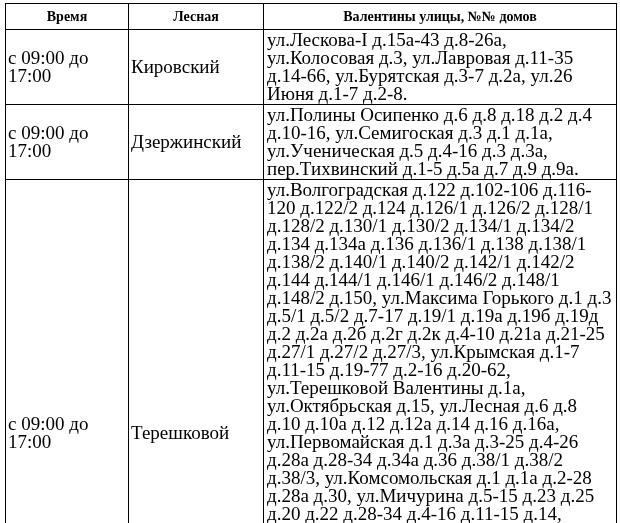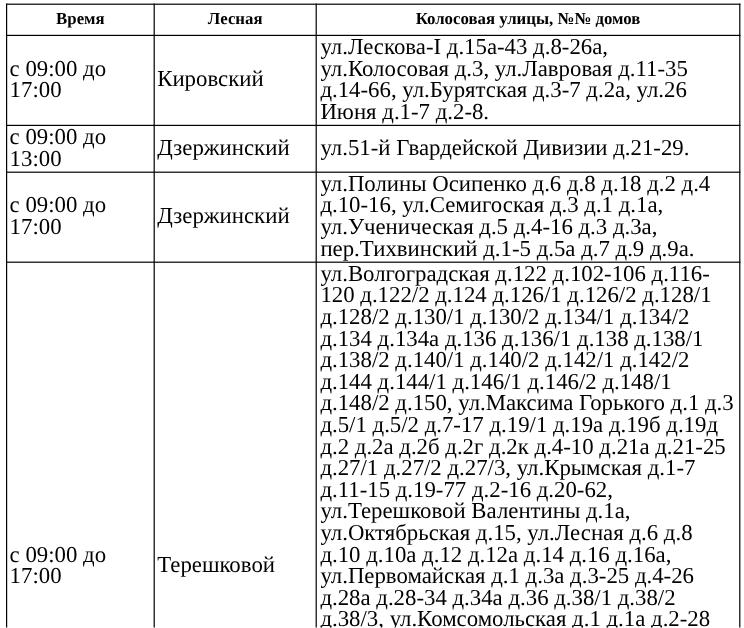--- a/index.html
+++ b/index.html
@@ -68,33 +68,28 @@
   <table class="schedule">
     <colgroup>
       <col class="c-time">
       <col class="c-district">
       <col class="c-streets">
     </colgroup>
     <thead>
       <tr>
         <th>Время</th>
         <th>Лесная</th>
-        <th>Колосовая улицы, №№ домов</th>
+        <th>Валентины улицы, №№ домов</th>
       </tr>
     </thead>
     <tbody>
       <tr class="row-0">
         <td class="time-cell">с 09:00 до 17:00</td>
         <td class="district-cell">Кировский</td>
         <td class="streets-cell">ул.Лескова-I д.15а-43 д.8-26а, ул.Колосовая д.3, ул.Лавровая д.11-35 д.14-66, ул.Бурятская д.3-7 д.2а, ул.26 Июня д.1-7 д.2-8.</td>
-      </tr>
-      <tr class="row-1">
-        <td class="time-cell">с 09:00 до 13:00</td>
-        <td class="district-cell">Дзержинский</td>
-        <td class="streets-cell">ул.51-й Гвардейской Дивизии д.21-29.</td>
       </tr>
       <tr class="row-2">
         <td class="time-cell">с 09:00 до 17:00</td>
         <td class="district-cell">Дзержинский</td>
         <td class="streets-cell">ул.Полины Осипенко д.6 д.8 д.18 д.2 д.4 д.10-16, ул.Семигоская д.3 д.1 д.1а, ул.Ученическая д.5 д.4-16 д.3 д.3а, пер.Тихвинский д.1-5 д.5а д.7 д.9 д.9а.</td>
       </tr>
       <tr class="row-3">
         <td class="time-cell">с 09:00 до 17:00</td>
         <td class="district-cell">Терешковой</td>
         <td class="streets-cell">ул.Волгоградская д.122 д.102-106 д.116-120 д.122/2 д.124 д.126/1 д.126/2 д.128/1 д.128/2 д.130/1 д.130/2 д.134/1 д.134/2 д.134 д.134а д.136 д.136/1 д.138 д.138/1 д.138/2 д.140/1 д.140/2 д.142/1 д.142/2 д.144 д.144/1 д.146/1 д.146/2 д.148/1 д.148/2 д.150, ул.Максима Горького д.1 д.3 д.5/1 д.5/2 д.7-17 д.19/1 д.19а д.19б д.19д д.2 д.2а д.2б д.2г д.2к д.4-10 д.21а д.21-25 д.27/1 д.27/2 д.27/3, ул.Крымская д.1-7 д.11-15 д.19-77 д.2-16 д.20-62, ул.Терешковой Валентины д.1а, ул.Октябрьская д.15, ул.Лесная д.6 д.8 д.10 д.10а д.12 д.12а д.14 д.16 д.16а, ул.Первомайская д.1 д.3а д.3-25 д.4-26 д.28а д.28-34 д.34а д.36 д.38/1 д.38/2 д.38/3, ул.Комсомольская д.1 д.1а д.2-28 д.28а д.30, ул.Мичурина д.5-15 д.23 д.25 д.20 д.22 д.28-34 д.4-16 д.11-15 д.14, ул.Хмелева д.5-13 д.6-14, ул.Захарова д.5-9 д.8, ул.Садовая д.1-21 д.16 д.18 д.20а д.20-24 д.24а д.4-14 д.14а, ул.Хмелева д.15, ул.Курочкина д.32-48 д.48/1 д.52а д.54-78 д.27 д.29 д.33 д.35а д.35-73, ул.Крутенькая д.2-6 д.38, ул.Волгоградская д.100 д.108-114, ул.Сорочинская д.34 д.34б д.35 д.36 д.36б д.43 д.49.</td>

